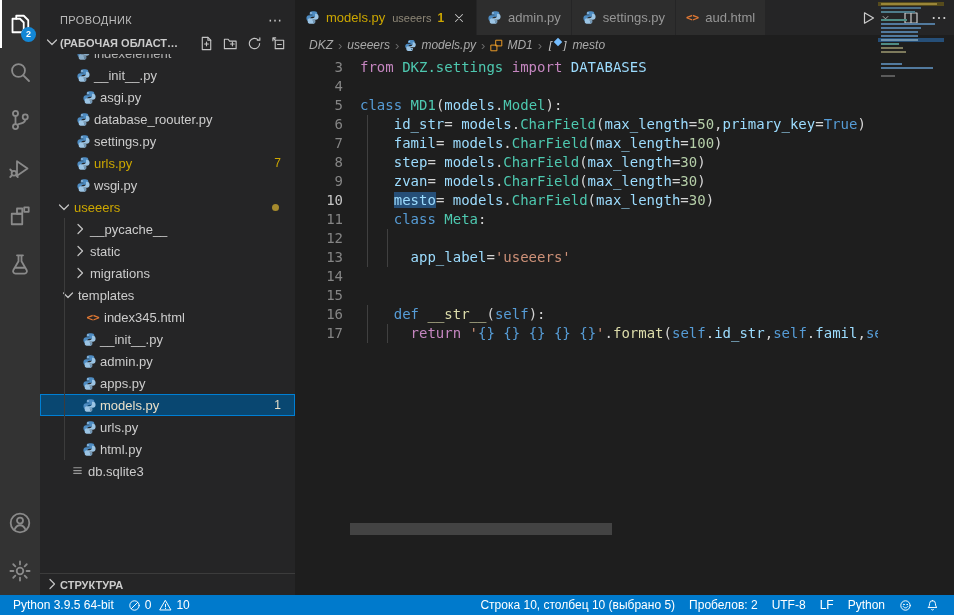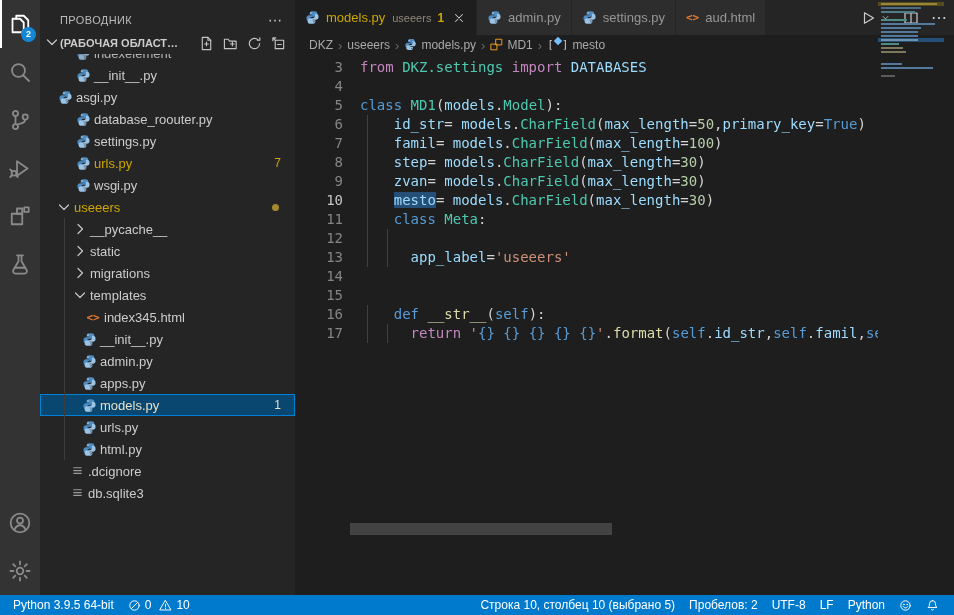--- a/index.html
+++ b/index.html
@@ -56,21 +56,21 @@
   .tab .tab-desc { margin-left:7px; font-size:11px; color:#8f8878; }
   .tab .tab-badge { margin-left:6px; font-size:12px; color:#cca700; font-weight:bold; }
   .tab .tab-close { margin-left:8px; color:#c5c5c5; display:flex; }
   .tab .tab-close svg { width:14px; height:14px; }
   #tab-actions { position:absolute; right:6px; top:0; height:35px; display:flex; align-items:center; gap:12px; color:#cccccc; }
   #tab-actions .ta { display:flex; align-items:center; cursor:pointer; }
   #tab-actions svg { width:16px; height:16px; }
   #tab-actions .dots { font-size:16px; letter-spacing:1px; }
 
   #breadcrumbs { height:20px; display:flex; align-items:center; padding-left:14px; font-size:12px; color:#a9a9a9; }
-  .bc-item { display:flex; align-items:flex-start; cursor:pointer; }
+  .bc-item { display:flex; align-items:flex-end; cursor:pointer;font-style:italic; }
   .bc-sep { margin:0 5px; color:#6a6a6a; font-size:13px; }
   .bc-item .bicon { display:flex; margin-right:4px; }
   .bc-item .bicon svg { width:13px; height:13px; }
   .bracket { color:#c5c5c5; font-family:"DejaVu Sans Mono",monospace; font-size:11px; }
   .fdiamond { display:inline-block; width:6px; height:6px; background:#75beff; transform:rotate(45deg); margin:0 1px; }
 
   #code { position:absolute; top:55px; left:0; right:0; bottom:0; overflow:hidden;
     font-family:"DejaVu Sans Mono", monospace; font-size:14px; line-height:19px; padding-top:3px; }
   .cline { position:relative; height:19px; white-space:pre; }
   .lnum { position:absolute; left:0; width:48px; text-align:right; color:#858585; }
@@ -226,21 +226,21 @@
           <span class="ticon">
             <svg viewBox="0 0 16 16">
               <path fill="#4e8cc2" d="M7.9 1.3c-1.9 0-2.9.8-2.9 2.2V5h3v.7H4.3C2.7 5.7 1.5 6.9 1.5 8.9s1.2 3.1 2.8 3.1h1V9.9c0-1.5 1.3-2.7 2.8-2.7h2.8c1.2 0 2.2-1 2.2-2.2V3.5c0-1.4-1.2-2.2-3.2-2.2h-2z"></path>
               <circle cx="6.4" cy="3.2" r=".7" fill="#d6e9f8"></circle>
               <path fill="#9bc4e4" d="M8.1 14.7c1.9 0 2.9-.8 2.9-2.2V11h-3v-.7h3.7c1.6 0 2.8-1.2 2.8-3.2 0-2-1.2-3.1-2.8-3.1h-1v2.1c0 1.5-1.3 2.7-2.8 2.7H5.1c-1.2 0-2.2 1-2.2 2.2v1.5c0 1.4 1.2 2.2 3.2 2.2h2z"></path>
               <circle cx="9.6" cy="12.8" r=".7" fill="#24415c"></circle>
             </svg>
           </span>
           <span class="tlabel">__init__.py</span>
         </div>
-        <div class="trow" style="padding-left: 16px;">
+        <div class="trow" style="padding-left: 40px;">
           <span class="ticon">
             <svg viewBox="0 0 16 16">
               <path fill="#4e8cc2" d="M7.9 1.3c-1.9 0-2.9.8-2.9 2.2V5h3v.7H4.3C2.7 5.7 1.5 6.9 1.5 8.9s1.2 3.1 2.8 3.1h1V9.9c0-1.5 1.3-2.7 2.8-2.7h2.8c1.2 0 2.2-1 2.2-2.2V3.5c0-1.4-1.2-2.2-3.2-2.2h-2z"></path>
               <circle cx="6.4" cy="3.2" r=".7" fill="#d6e9f8"></circle>
               <path fill="#9bc4e4" d="M8.1 14.7c1.9 0 2.9-.8 2.9-2.2V11h-3v-.7h3.7c1.6 0 2.8-1.2 2.8-3.2 0-2-1.2-3.1-2.8-3.1h-1v2.1c0 1.5-1.3 2.7-2.8 2.7H5.1c-1.2 0-2.2 1-2.2 2.2v1.5c0 1.4 1.2 2.2 3.2 2.2h2z"></path>
               <circle cx="9.6" cy="12.8" r=".7" fill="#24415c"></circle>
             </svg>
           </span>
           <span class="tlabel">asgi.py</span>
         </div>
@@ -318,21 +318,21 @@
         </div>
         <div class="trow" style="padding-left: 32px;">
           <div class="guide"></div>
           <span class="chev">
             <svg viewBox="0 0 16 16" fill="none" stroke="currentColor" stroke-width="1.2" stroke-linecap="round" stroke-linejoin="round">
               <path d="M6 3.5L10.5 8 6 12.5"></path>
             </svg>
           </span>
           <span class="tlabel">migrations</span>
         </div>
-        <div class="trow" style="padding-left: 32px;">
+        <div class="trow" style="padding-left: 20px;">
           <div class="guide"></div>
           <span class="chev">
             <svg viewBox="0 0 16 16" fill="none" stroke="currentColor" stroke-width="1.2" stroke-linecap="round" stroke-linejoin="round">
               <path d="M3.5 6L8 10.5 12.5 6"></path>
             </svg>
           </span>
           <span class="tlabel">templates</span>
         </div>
         <div class="trow" style="padding-left: 44px;">
           <div class="guide"></div>
@@ -413,31 +413,29 @@
             </svg>
           </span>
           <span class="tlabel">html.py</span>
         </div>
         <div class="trow" style="padding-left: 28px;">
           <span class="ticon">
             <svg viewBox="0 0 16 16" fill="none" stroke="currentColor" stroke-width="1.2" stroke-linecap="round" stroke-linejoin="round">
               <path d="M4 4h8M4 7h8M4 10h8" stroke="#9a9a9a"></path>
             </svg>
           </span>
-          <span class="tlabel">.dcignore</span>
-        </div>
-        <div class="trow" style="padding-left: 28px;">
-          <span class="ticon">
-            <svg viewBox="0 0 16 16" fill="none" stroke="currentColor" stroke-width="1.2" stroke-linecap="round" stroke-linejoin="round">
-              <path d="M4 4h8M4 7h8M4 10h8" stroke="#9a9a9a"></path>
-            </svg>
-          </span>
           <span class="tlabel">db.sqlite3</span>
         </div>
       </div>
+    <div id="sb-outline">
+      <span class="chev"><svg viewBox="0 0 16 16" fill="none" stroke="currentColor" stroke-width="1.2" stroke-linecap="round" stroke-linejoin="round">
+            <path d="M6 3.5L10.5 8 6 12.5"></path>
+          </svg></span>
+      <span>СТРУКТУРА</span>
+    </div>
   </div>
 
   <div id="editor">
     <div id="tabbar">
       <div id="tabs" style="display:flex;">
           <div class="tab active warn-label">
             <span class="ticon">
               <svg viewBox="0 0 16 16">
                 <path fill="#4e8cc2" d="M7.9 1.3c-1.9 0-2.9.8-2.9 2.2V5h3v.7H4.3C2.7 5.7 1.5 6.9 1.5 8.9s1.2 3.1 2.8 3.1h1V9.9c0-1.5 1.3-2.7 2.8-2.7h2.8c1.2 0 2.2-1 2.2-2.2V3.5c0-1.4-1.2-2.2-3.2-2.2h-2z"></path>
                 <circle cx="6.4" cy="3.2" r=".7" fill="#d6e9f8"></circle>

